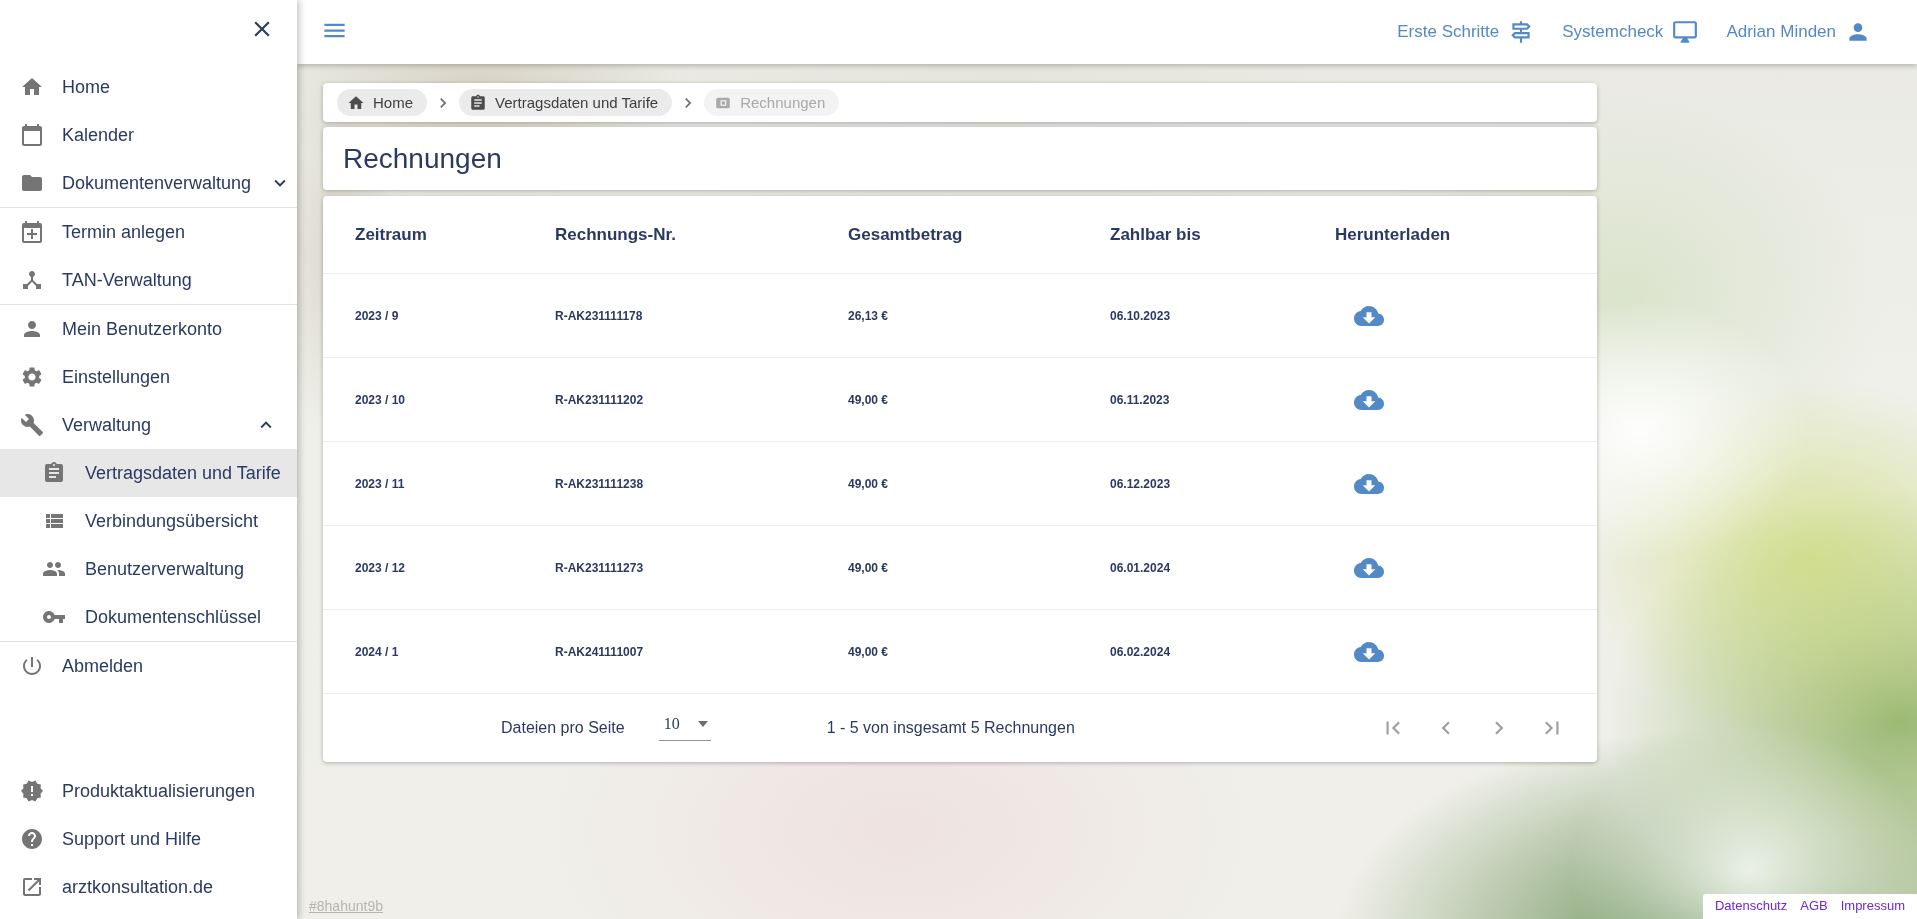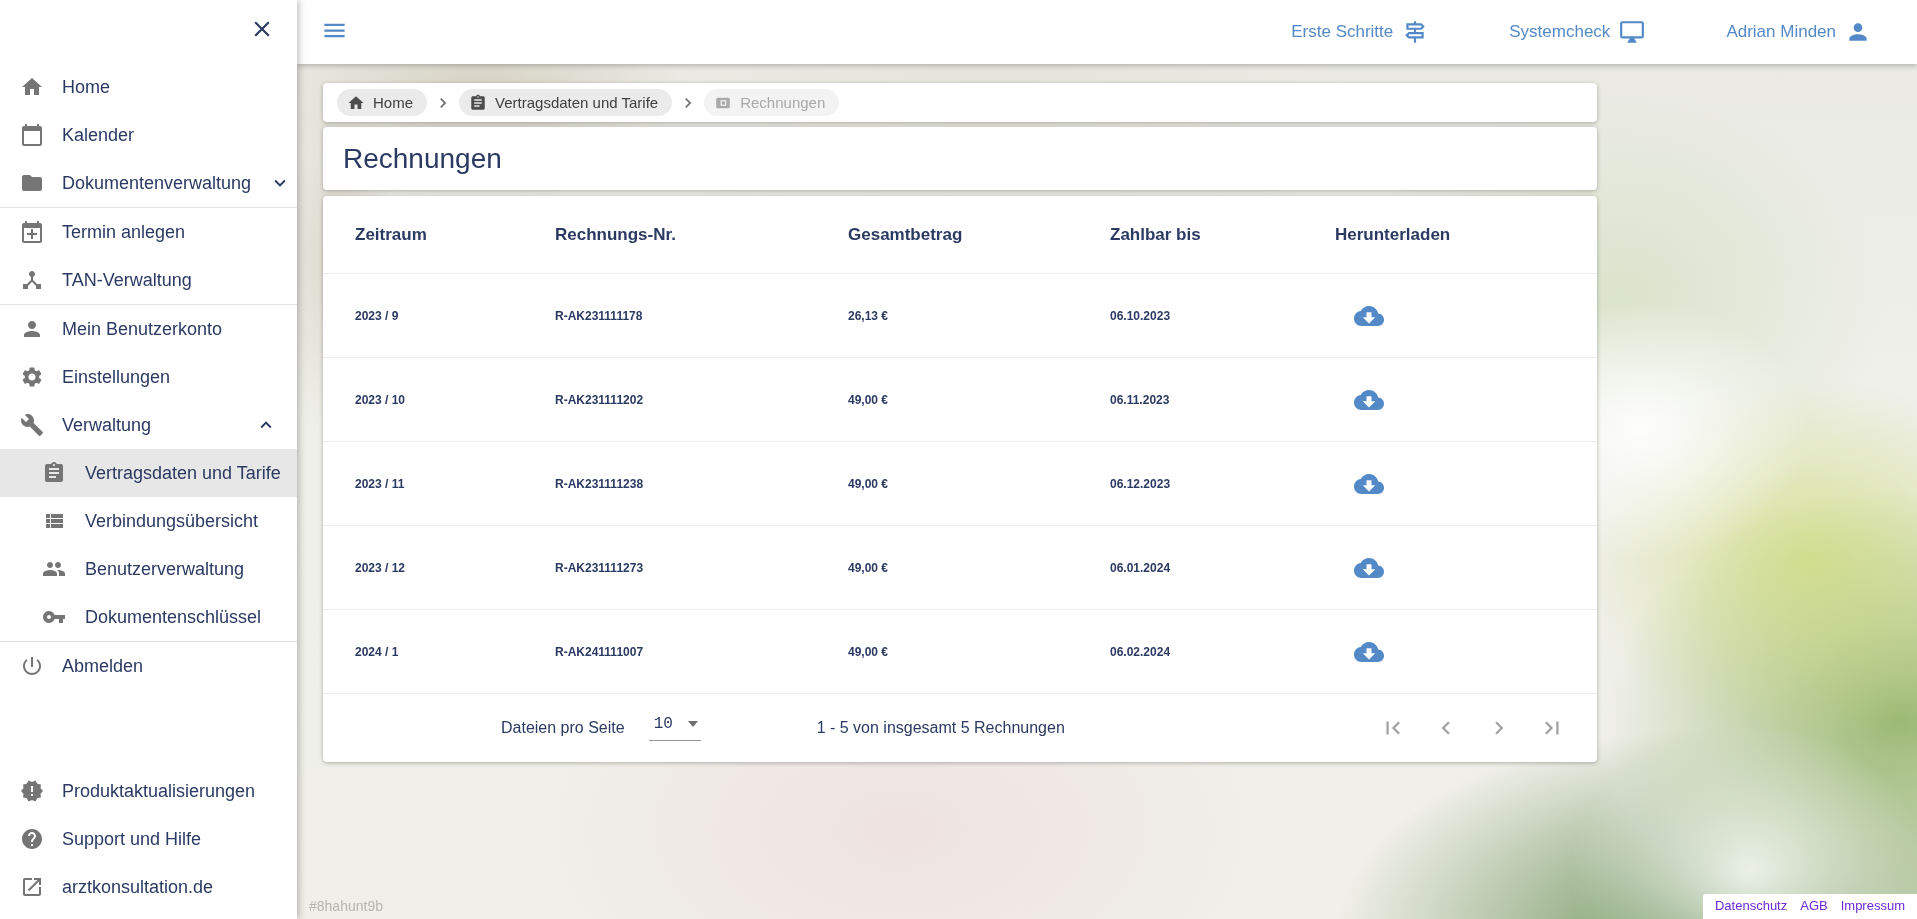--- a/index.html
+++ b/index.html
@@ -22,21 +22,21 @@
       linear-gradient(180deg, #e9e9e2 0%, #eff0ea 40%, #f0efe9 100%);
   }
 
   .icon { display:inline-flex; flex:none; }
   .icon svg { display:block; }
 
   
   .topbar { position:absolute; left:297px; top:0; right:0; height:64px; background:#fff;
     box-shadow:0 2px 5px rgba(0,0,0,.22); z-index:5; display:flex; align-items:center; }
   .menu-btn { margin-left:24px; background:none; border:none; cursor:pointer; color:#5389c6; }
-  .topbar-links { margin-left:auto; display:flex; align-items:center; gap:81px; padding-right:46px; }
+  .topbar-links { margin-left:auto; display:flex; align-items:center; gap:28px; padding-right:46px; }
   .topbar-link { display:flex; align-items:center; gap:9px; color:#5389c6; font-size:17px; cursor:pointer; background:none; border:none; font-family:inherit; }
 
   
   .sidebar { position:absolute; left:0; top:0; bottom:0; width:297px; background:#fff;
     box-shadow:2px 0 7px rgba(0,0,0,.25); z-index:10; }
   .close-btn { position:absolute; top:16px; right:22px; background:none; border:none; cursor:pointer; color:#2b3a63; }
   .nav { position:absolute; top:63px; left:0; right:0; }
   .nav-item { height:48px; display:flex; align-items:center; padding-left:20px; gap:18px; cursor:pointer;
     color:#2b3a63; font-size:18px; }
   .nav-item .item-icon { color:#757575; }
@@ -64,30 +64,30 @@
   .table-card { margin-top:6px; height:566px; display:flex; flex-direction:column; }
   .tgrid { display:grid; grid-template-columns:200px 293px 262px 225px 1fr; align-items:center; padding-left:32px;font-weight:bold; }
   .thead { height:77px; color:#2b3a63; font-size:17px; }
   .trow { height:84px; border-top:1px solid #ededed; color:#2b3a63; font-size:12px; }
   .dl-btn { margin-left:14px; width:40px; height:40px; border:none; background:none; border-radius:50%;
     display:flex; align-items:center; justify-content:center; cursor:pointer; color:#5389c6; justify-self:start; }
 
   .pagination { border-top:1px solid #ededed; flex:1; display:flex; align-items:center;
     padding:0 32px; font-size:16px; color:#2b3a63; }
   .pg-label { margin-left:146px; }
-  .pg-select { margin-left:24px; width:52px; display:flex; align-items:center; justify-content:space-between;
+  .pg-select { margin-left:34px; width:52px; display:flex; align-items:center; justify-content:space-between;
     padding:0 3px 7px 5px; border:none; border-bottom:1px solid #949494; background:none; cursor:pointer;
-    font-size:16px; color:#2b3a63; font-family:Liberation Mono, monospace; }
+    font-size:16px; color:#2b3a63; font-family:Liberation Serif, serif; }
   .pg-caret { width:0; height:0; border-left:5px solid transparent; border-right:5px solid transparent;
     border-top:6px solid #6e6e6e; }
   .pg-range { margin-left:116px;text-align:right; }
   .pg-btns { margin-left:auto; display:flex; gap:27px; }
   .pg-btn { background:none; border:none; color:#9e9e9e; cursor:default; padding:0; display:flex; }
 
-  .watermark { position:absolute; left:309px; top:898px; z-index:1; color:#b7b6ad; font-size:14px; }
+  .watermark { position:absolute; left:309px; top:898px; z-index:1; color:#b7b6ad; font-size:14px;text-decoration:underline; }
 
   .legal { position:absolute; right:0; bottom:0; z-index:6; background:#fff; border-radius:3px 0 0 0;
     padding:4px 12px 6px; display:flex; gap:13px; }
   .legal a { color:#6d28d9; font-size:13px; text-decoration:none; cursor:pointer; }
 </style>
 </head>
 <body>
 
 <div class="app-bg"></div>
 <div class="watermark">#8hahunt9b</div>

